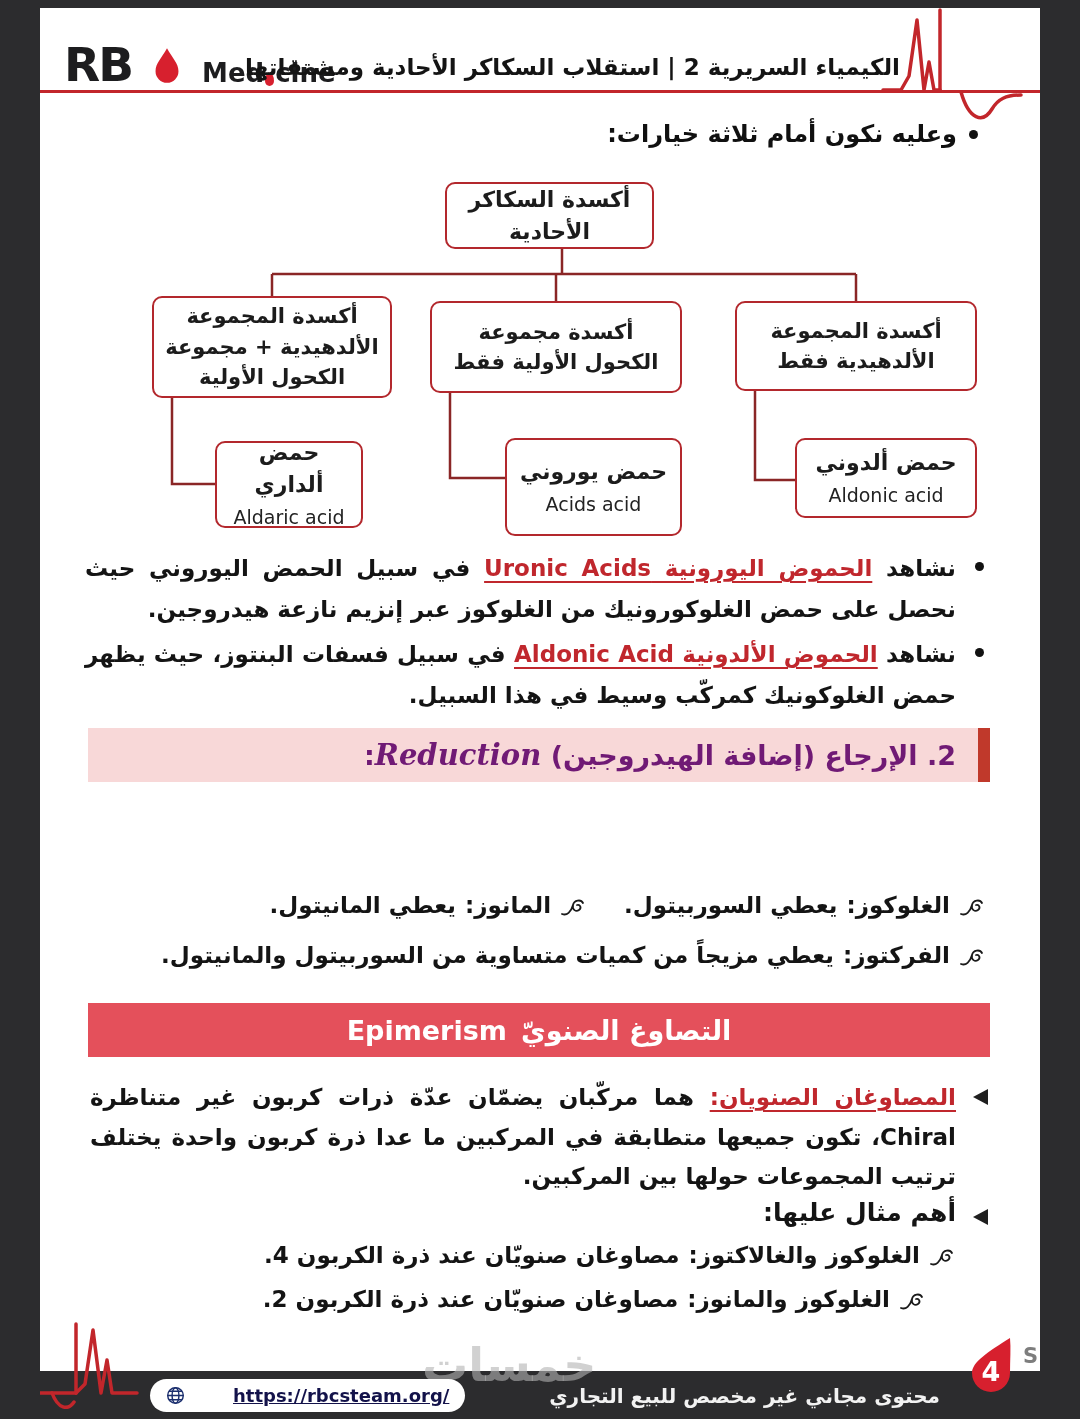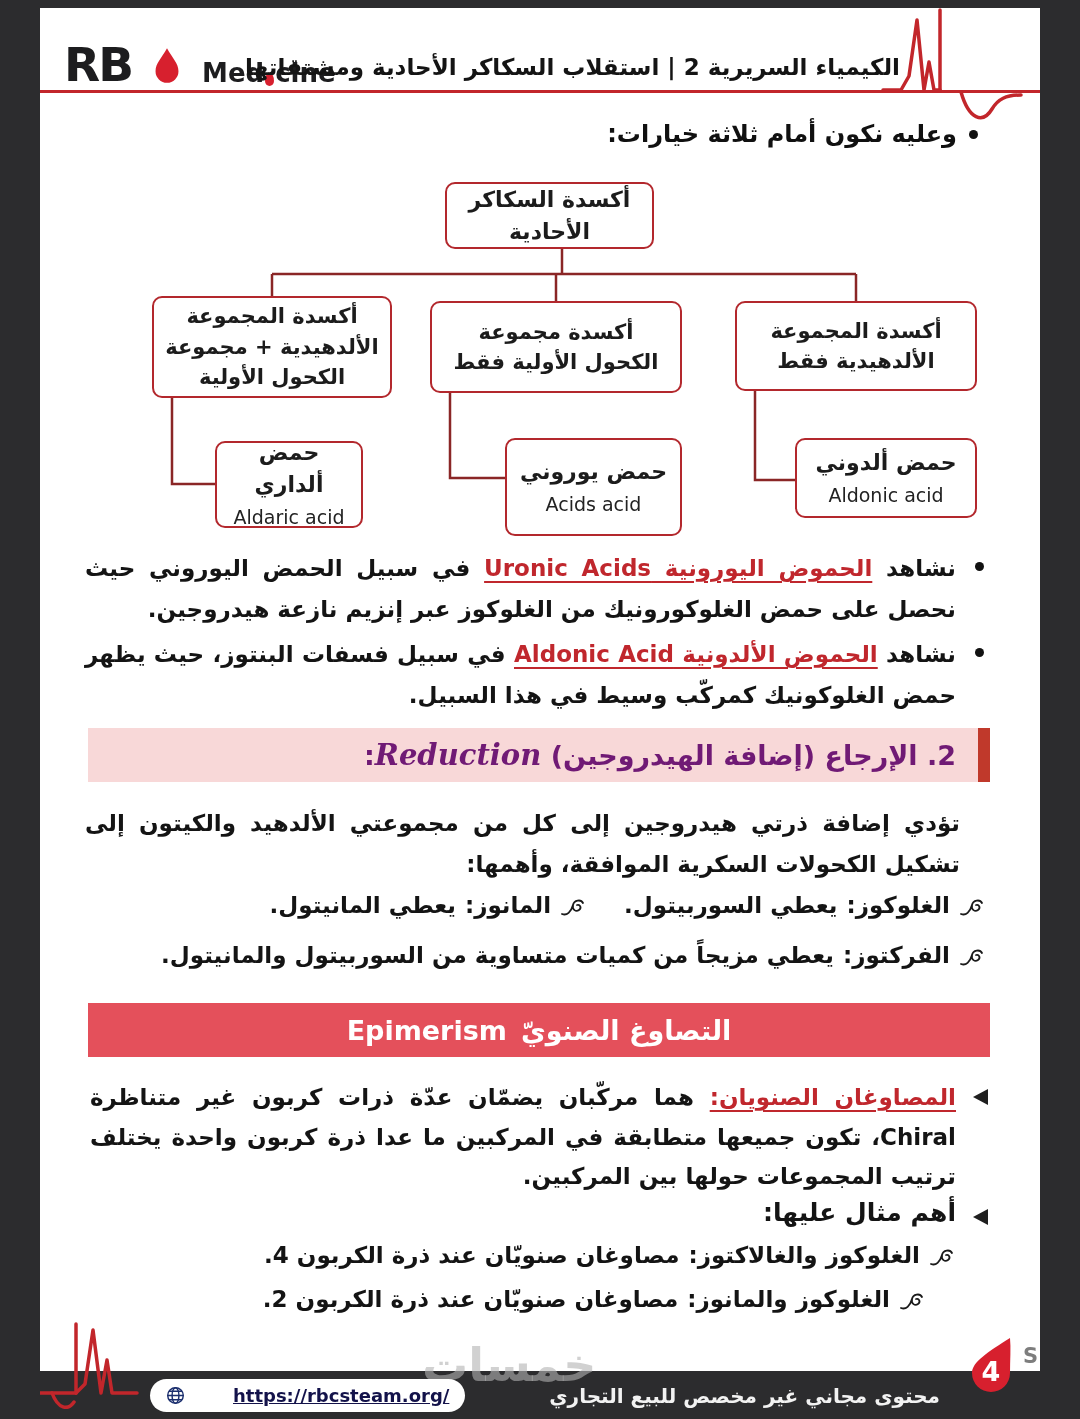--- a/index.html
+++ b/index.html
@@ -173,21 +173,20 @@
   </div>
 
   <div class="h2-band">
     <div class="h2-accent"></div>
     <div class="h2-text" dir="rtl">
       <span>2. الإرجاع (إضافة الهيدروجين)</span>
       <span class="latin-italic">Reduction</span><span>:</span>
     </div>
   </div>
 
-  <div class="red-body">تؤدي إضافة ذرتي هيدروجين إلى كل من مجموعتي الألدهيد والكيتون إلى تشكيل الكحولات السكرية الموافقة، وأهمها:</div>
 
   <div class="sugar-row" style="top:884px">
     <span class="sugar-item">
       <svg class="orn" width="26" height="20" viewBox="0 0 26 20">
           <path d="M23 5 C21 1 14 2 13 7 C12 12 16 14 19 12 C22 10 20 6 17 7 M13 7 C11 14 7 18 2 16" stroke="#1a1a1a" stroke-width="1.8" fill="none" stroke-linecap="round"></path>
         </svg>
       <span class="lead">الغلوكوز:</span>
       <span>يعطي السوربيتول.</span>
     </span>
     <span class="sugar-item">

